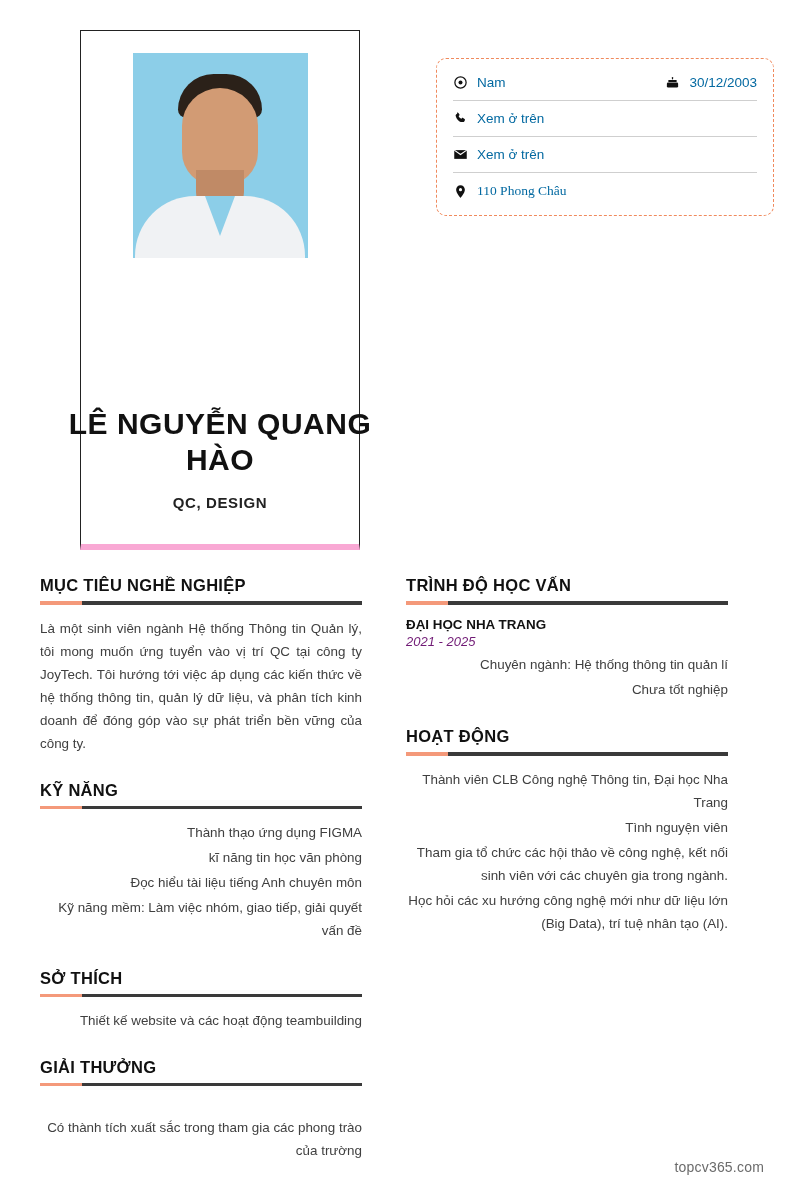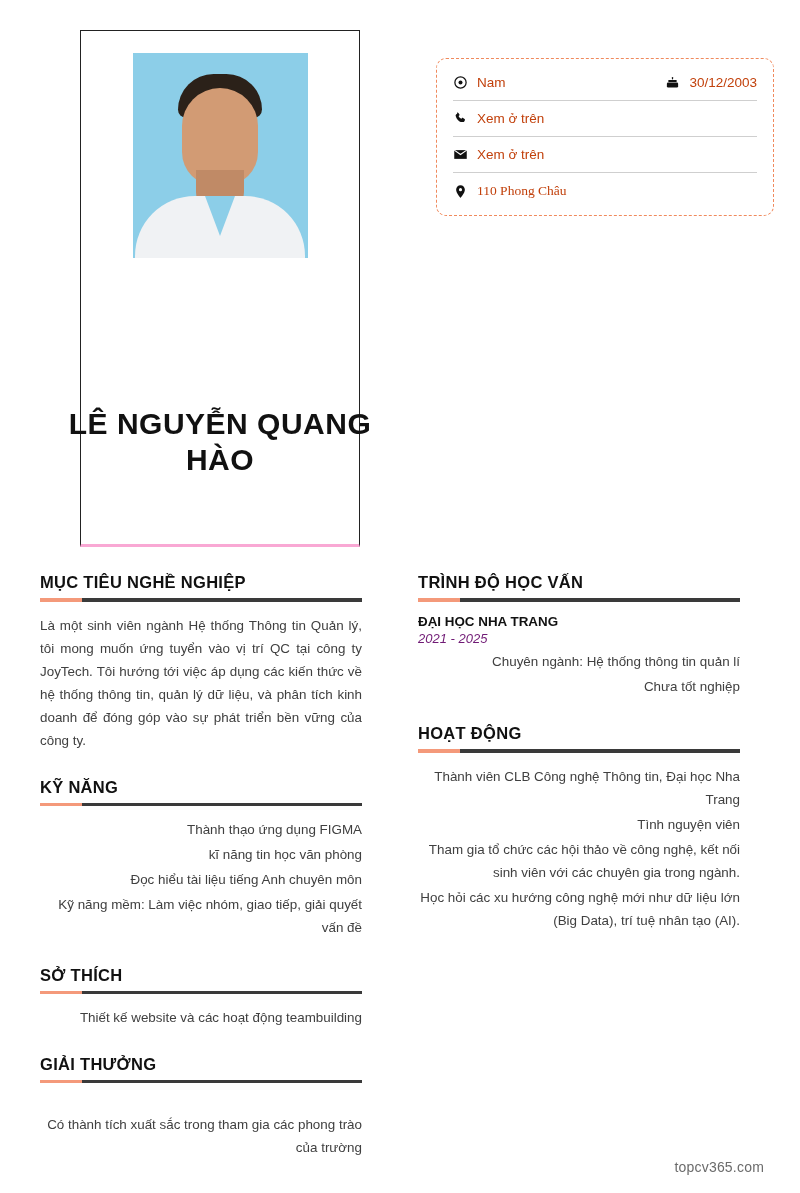--- a/index.html
+++ b/index.html
@@ -97,21 +97,21 @@
     width: 84px;
     height: 44px;
     background: #2b2119;
     border-radius: 42px 42px 10px 10px;
   }
 
   .name-block {
     position: relative;
     border-left: 1px solid #222;
     border-right: 1px solid #222;
-    border-bottom: 3px solid #f9a8d4;
+    border-bottom: 6px solid #f9a8d4;
     padding: 0 0 12px 0;
     text-align: center;
   }
   .name {
     font-size: 30px;
     font-weight: bold;
     letter-spacing: 0.5px;
     line-height: 1.2;
     padding: 6px 2px 0 2px;
     color: #111;
@@ -141,21 +141,21 @@
     width: 338px;
     border: 1px dashed #f08a5d;
     border-radius: 10px;
     padding: 6px 16px;
   }
   .contact-row {
     display: flex;
     height: 36px;
     border-bottom: 1px solid #cfcfcf;
     font-size: 13.5px;
-    color: #c2410c;
+    color: #0369a1;
   }
   .contact-row:last-child { border-bottom: none; font-family: Liberation Serif, serif; }
   .contact-row.split { justify-content: flex-start; }
   .contact-left, .contact-right {
     display: flex;
     align-items: center;
     gap: 9px;
   }
   .contact-right { margin-left: auto; }
   .ico {
@@ -166,21 +166,21 @@
     align-items: center;
     justify-content: center;
     color: #111;
   }
   .ico svg { width: 15px; height: 15px; fill: #111; }
 
   
   .body {
     display: flex;
     padding: 26px 40px 0 40px;
-    gap: 56px;
+    gap: 44px;
   }
   .col-left { width: 322px; }
   .col-right { width: 322px; }
 
   .section { margin-bottom: 26px; }
   .sec-title {
     font-size: 16.5px;
     font-weight: bold;
     letter-spacing: 0.3px;
     color: #111;
@@ -247,20 +247,21 @@
         <div class="photo">
           <div class="hair"></div>
           <div class="face"></div>
           <div class="neck"></div>
           <div class="shirt"></div>
         </div>
       </div>
       <div class="name-block">
         <div class="name-overflow">
           <div class="name">LÊ NGUYỄN QUANG HÀO</div>
+          <div class="job-title">QC, DESIGN</div>
         </div>
         <div style="height:132px"></div>
       </div>
     </div>
   </div>
 
   <div class="contact-card">
 
     <div class="contact-row split">
       <span class="contact-left">

